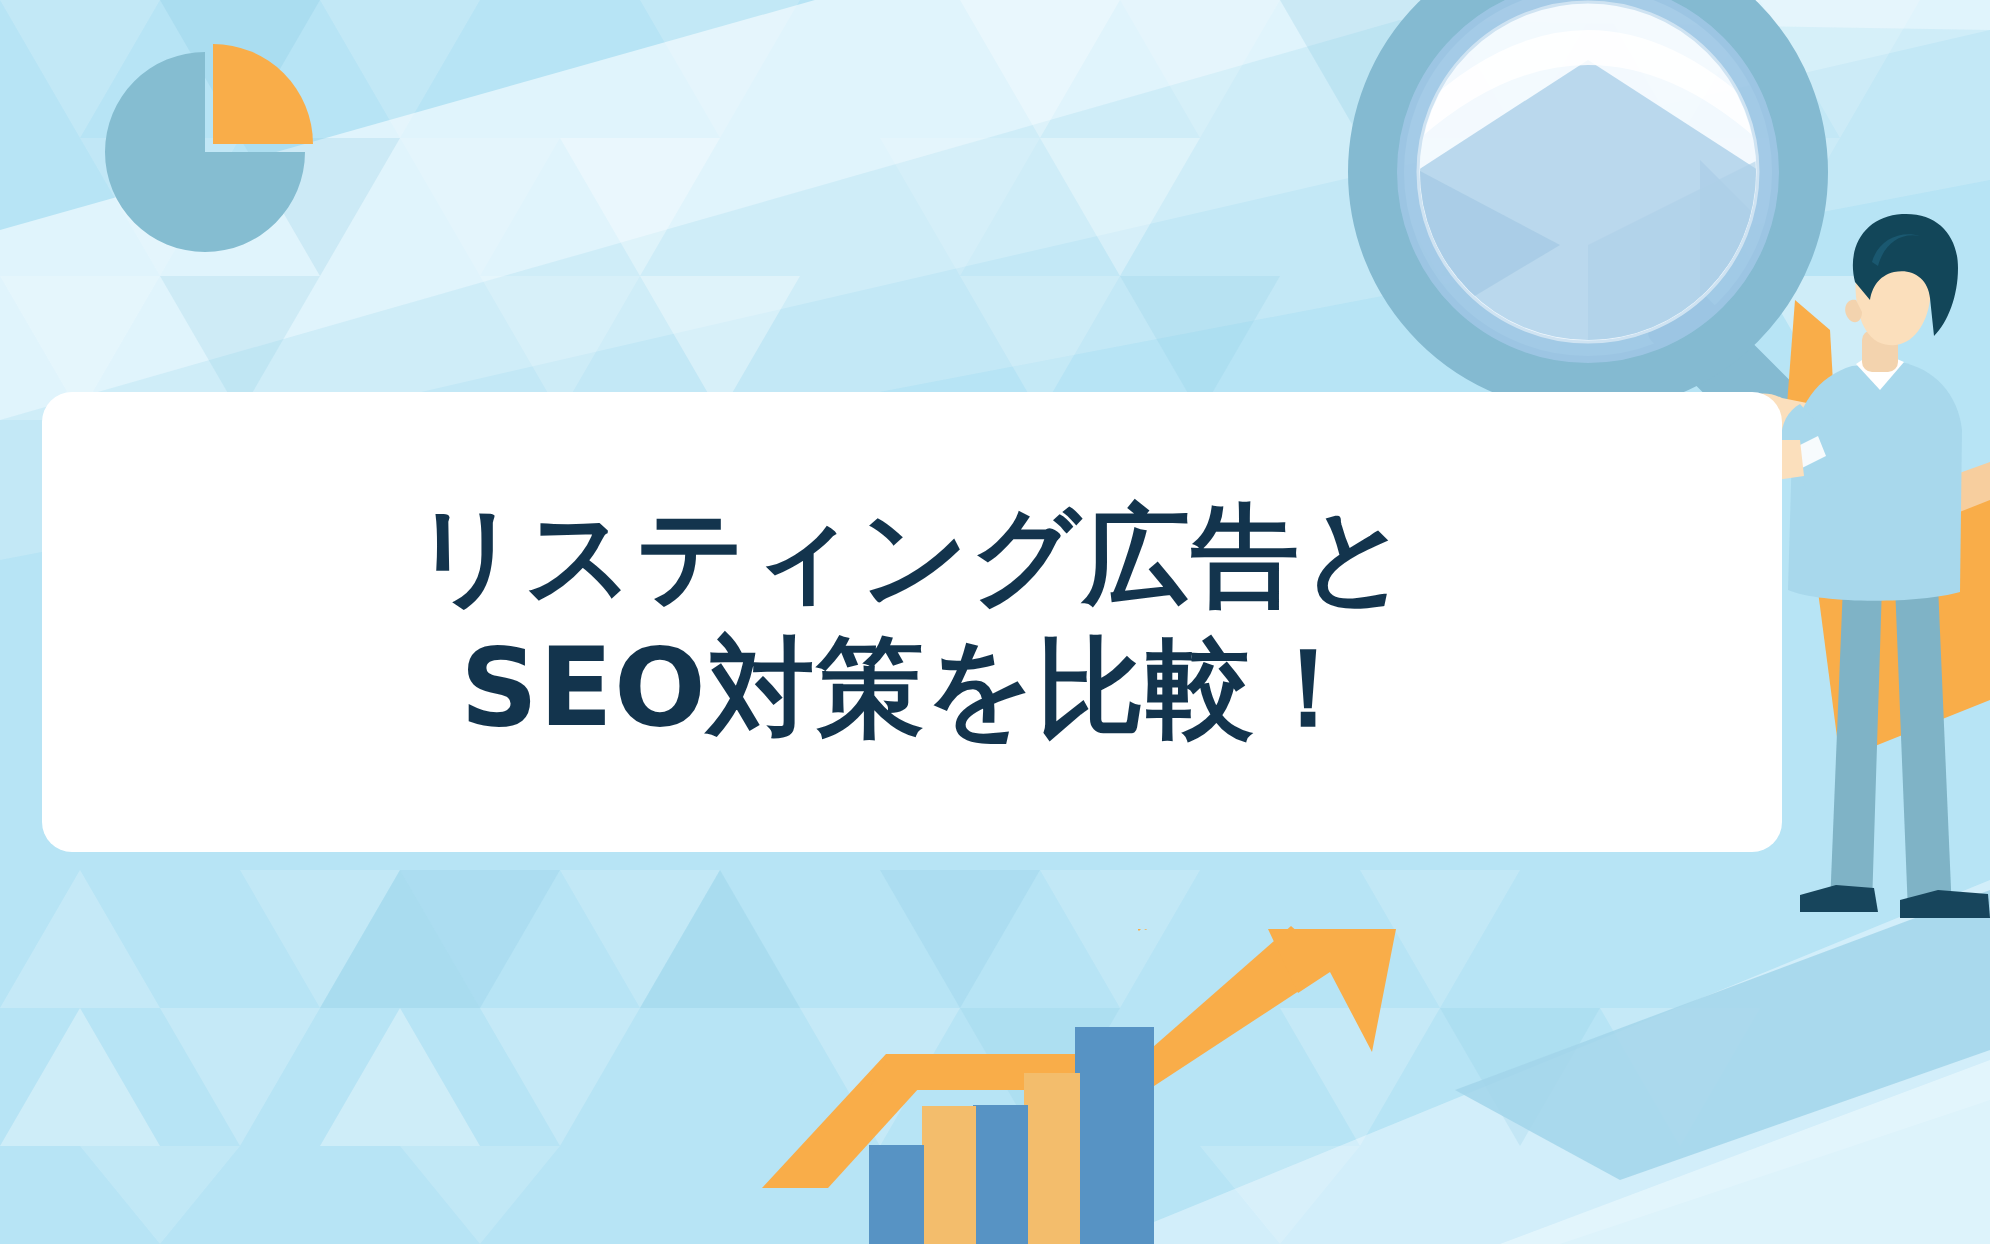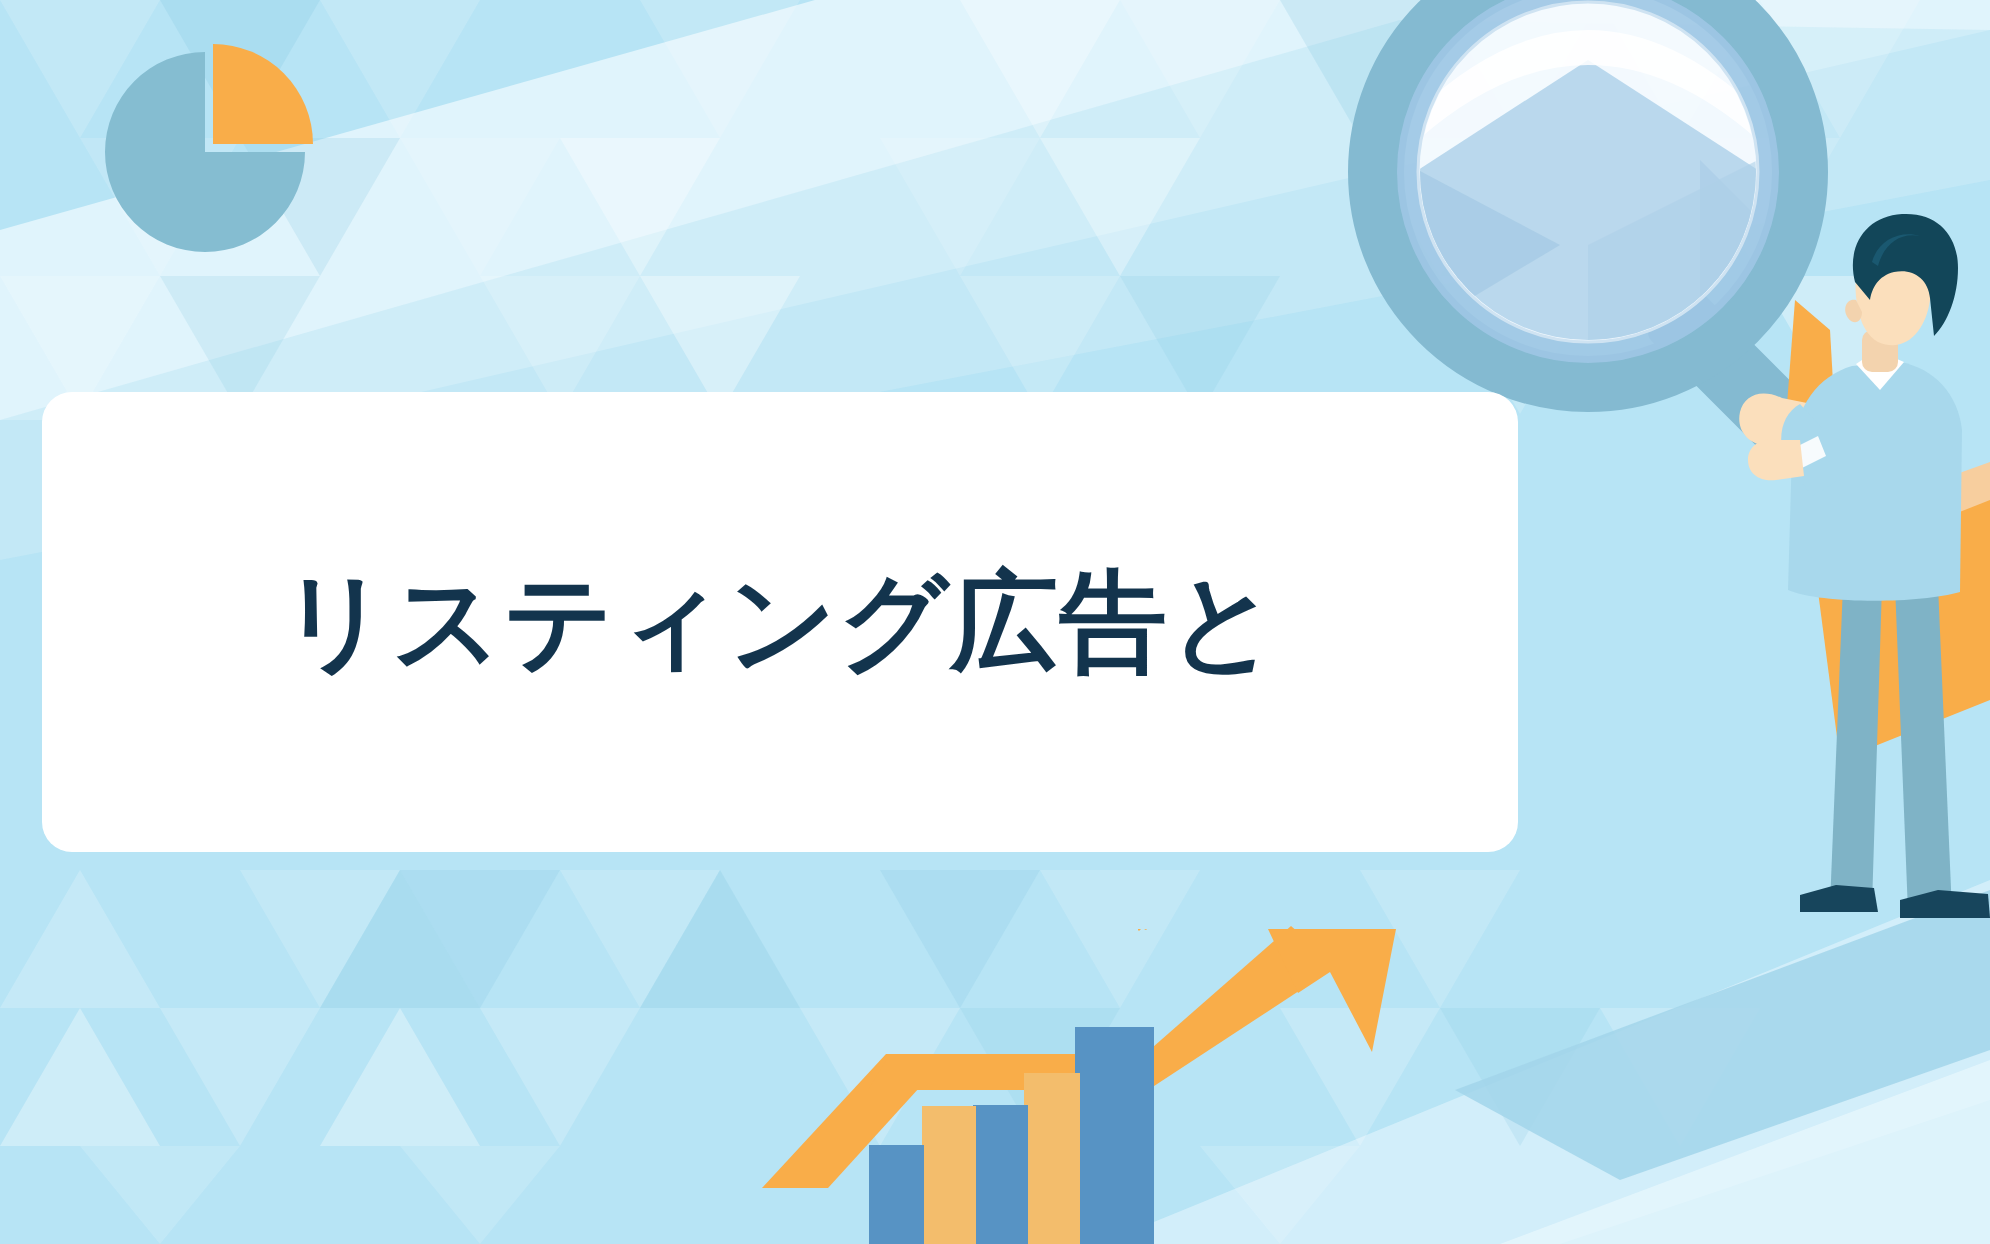--- a/index.html
+++ b/index.html
@@ -15,21 +15,21 @@
     overflow:hidden;
     background:#b7e4f5;
   }
   .layer { position:absolute; left:0; top:0; width:1990px; height:1244px; }
   .layer svg { display:block; width:1990px; height:1244px; }
 
   
   #title-card {
     position:absolute;
     left:42px; top:392px;
-    width:1476px; height:460px;
+    width:1740px; height:460px;
     background:#ffffff;
     border-radius:30px;
     display:flex;
     flex-direction:column;
     align-items:center;
     justify-content:center;
     z-index:40;
   }
   #title-card .line {
     color:#13344d;
@@ -304,15 +304,16 @@
         <rect x="924" y="1106" width="74" height="189" fill="#f3bd6c"></rect>
         <rect x="976" y="1105" width="74" height="190" fill="#5793c4"></rect>
         <rect x="1028" y="1073" width="74" height="222" fill="#f3bd6c"></rect>
         <rect x="1080" y="1027" width="74" height="268" fill="#5793c4"></rect>
       </g>
     </svg>
   </div>
 
   <div id="title-card">
     <div class="line">リスティング広告と</div>
+    <div class="line">SEO対策を比較！</div>
   </div>
 
 </div>
 
 </body></html>

